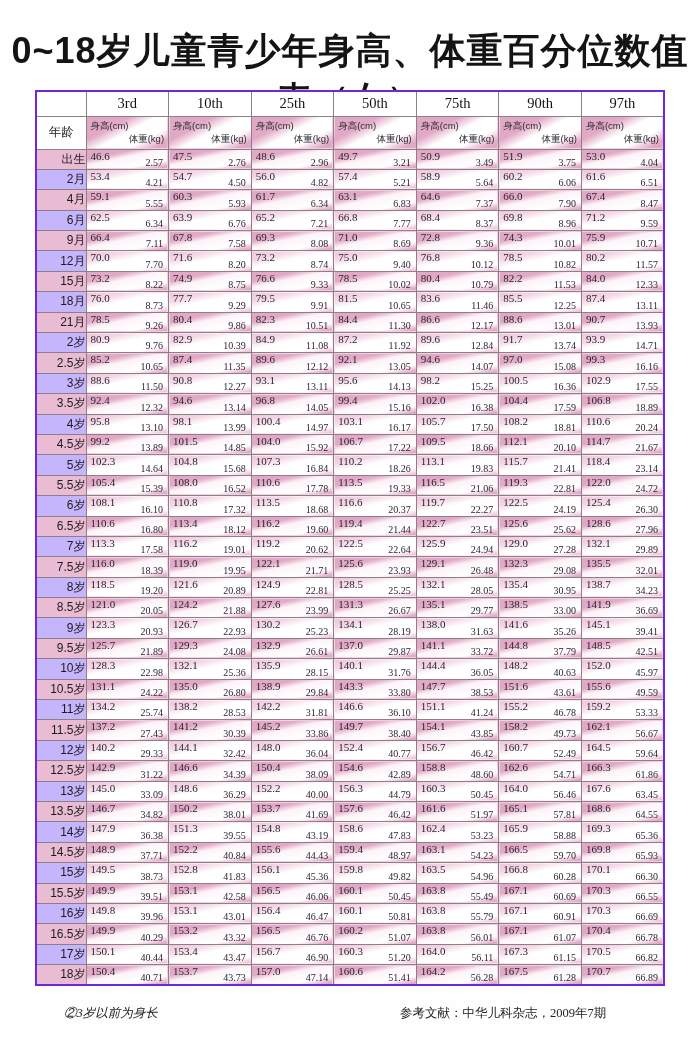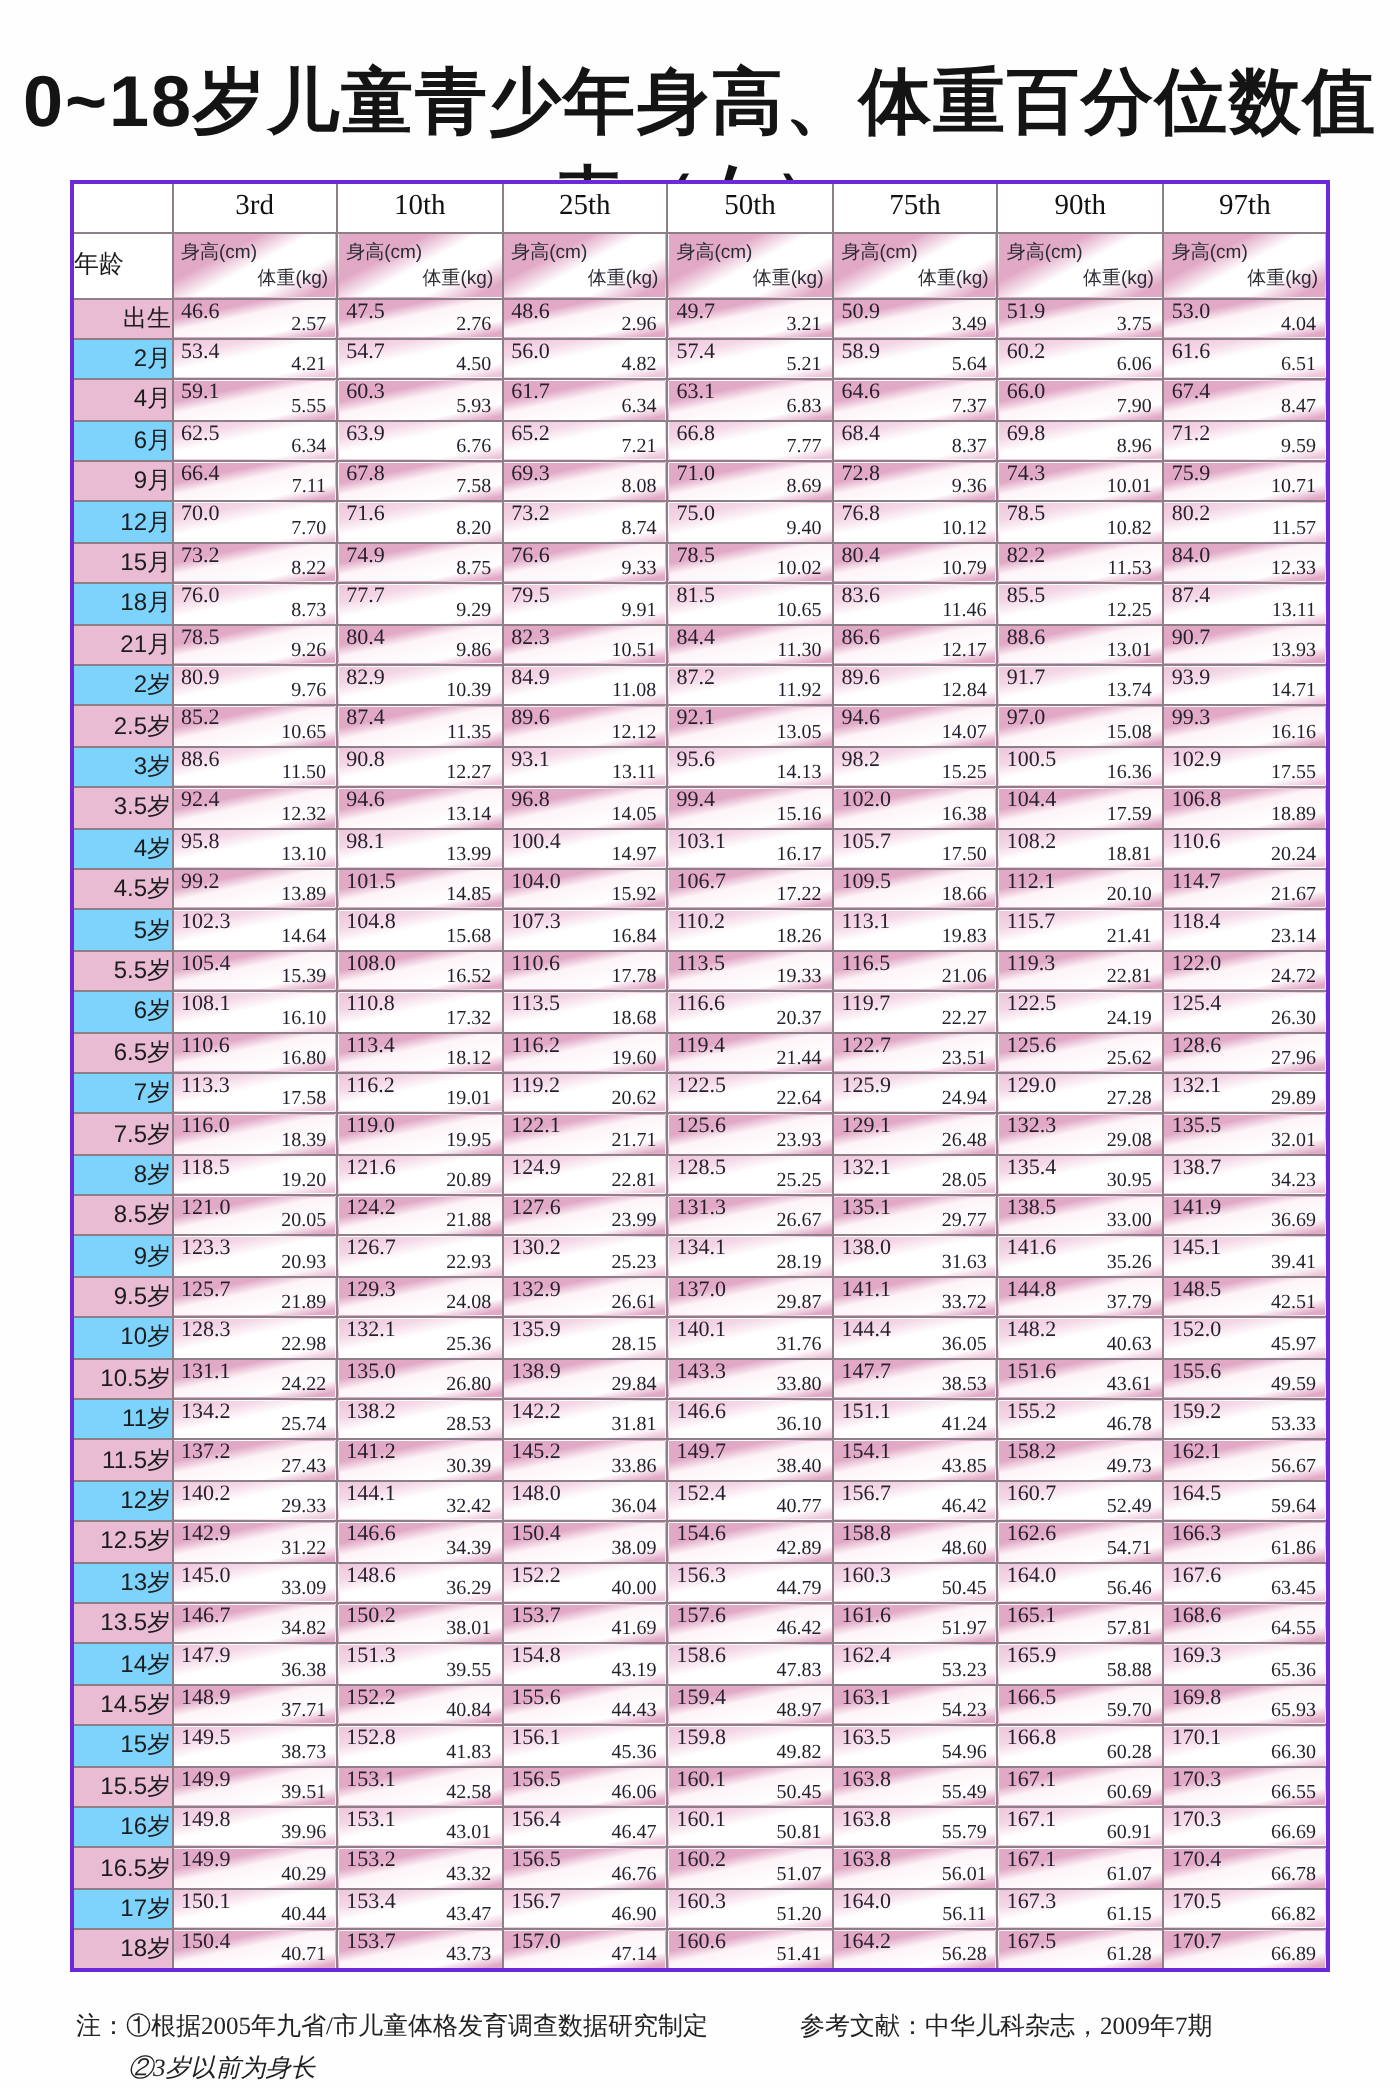--- a/index.html
+++ b/index.html
@@ -21,40 +21,40 @@
   table.growth th,table.growth td{
     border:1px solid #8d7f87;padding:0;box-sizing:border-box;overflow:hidden;
   }
   thead th{background:#ffffff;font-weight:normal;}
   tr.pct-row th{
     height:25px;font-family:"Liberation Serif",serif;
     font-size:14.5px;color:#111;text-align:center;vertical-align:middle;
   }
   tr.sub-row th{height:33px;}
   th.age-head{
-    font-size:12.5px;color:#1c1c1c;text-align:left;vertical-align:middle;
+    font-size:12.5px;color:#1c1c1c;text-align:center;vertical-align:middle;
     background:#ffffff;font-family:"Liberation Sans",sans-serif;
   }
   .diag-head{
     position:relative;
     background:linear-gradient(152deg,#e2a9c6 0%,#e2a9c6 32%,#ffffff 50%,#ffffff 72%,#e2a9c6 90%);
     margin-top:12px;
   }
   .diag-head .hl{
     position:absolute;top:3px;left:4px;font-size:9.5px;color:#2c2c34;white-space:nowrap;
   }
   .diag-head .wl{
     position:absolute;bottom:3px;right:4px;font-size:9.5px;color:#2c2c34;white-space:nowrap;
   }
   tbody td.age{
     font-size:12px;color:#1c1c1c;text-align:right;vertical-align:middle;
     font-family:"Liberation Sans",sans-serif;
   }
   tr.row-a td.age{background:#e9bcd4;}
-  tr.row-b td.age{background:#7dd3fc;}
+  tr.row-b td.age{background:#c4b5fd;}
   td.cell{position:relative;height:20.4px;}
   tr.row-a td.cell{
     background:linear-gradient(168deg,#e2a9c6 0%,#e2a9c6 28%,#fdf4f8 44%,#ffffff 76%,#e2a9c6 93%);
   }
   tr.row-b td.cell{
     background:linear-gradient(168deg,#eec5da 0%,#f4d7e6 24%,#ffffff 44%,#ffffff 80%,#eec5da 95%);
   }
   td.cell .h{
     position:absolute;top:0px;left:4px;
     font-family:"Liberation Serif",serif;font-size:11px;color:#231f2b;
@@ -1401,17 +1401,16 @@
         <td class="cell">
           <span class="h">170.7</span>
           <span class="w">66.89</span>
         </td>
       </tr>
     </tbody>
 </table>
 
 <div class="footnotes">
   <div class="note-block">
-    <div><span>注：</span><span>①根据2005年九省/市儿童体格发育调查数据研究制定</span></div>
     <div class="note-line2"><span>②3岁以前为身长</span></div>
   </div>
   <div class="reference">参考文献：中华儿科杂志，2009年7期</div>
 </div>
 
 </body></html>

